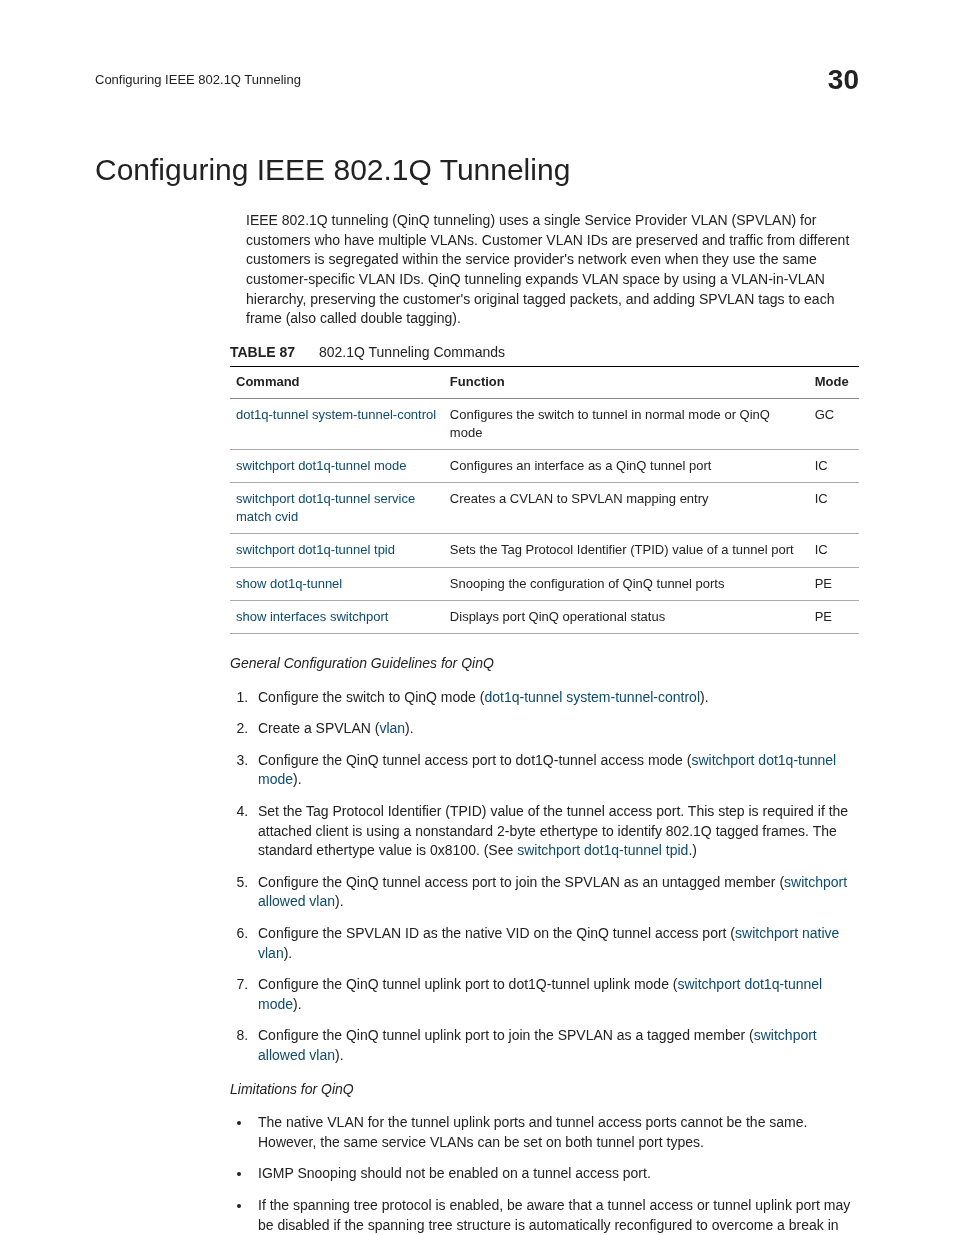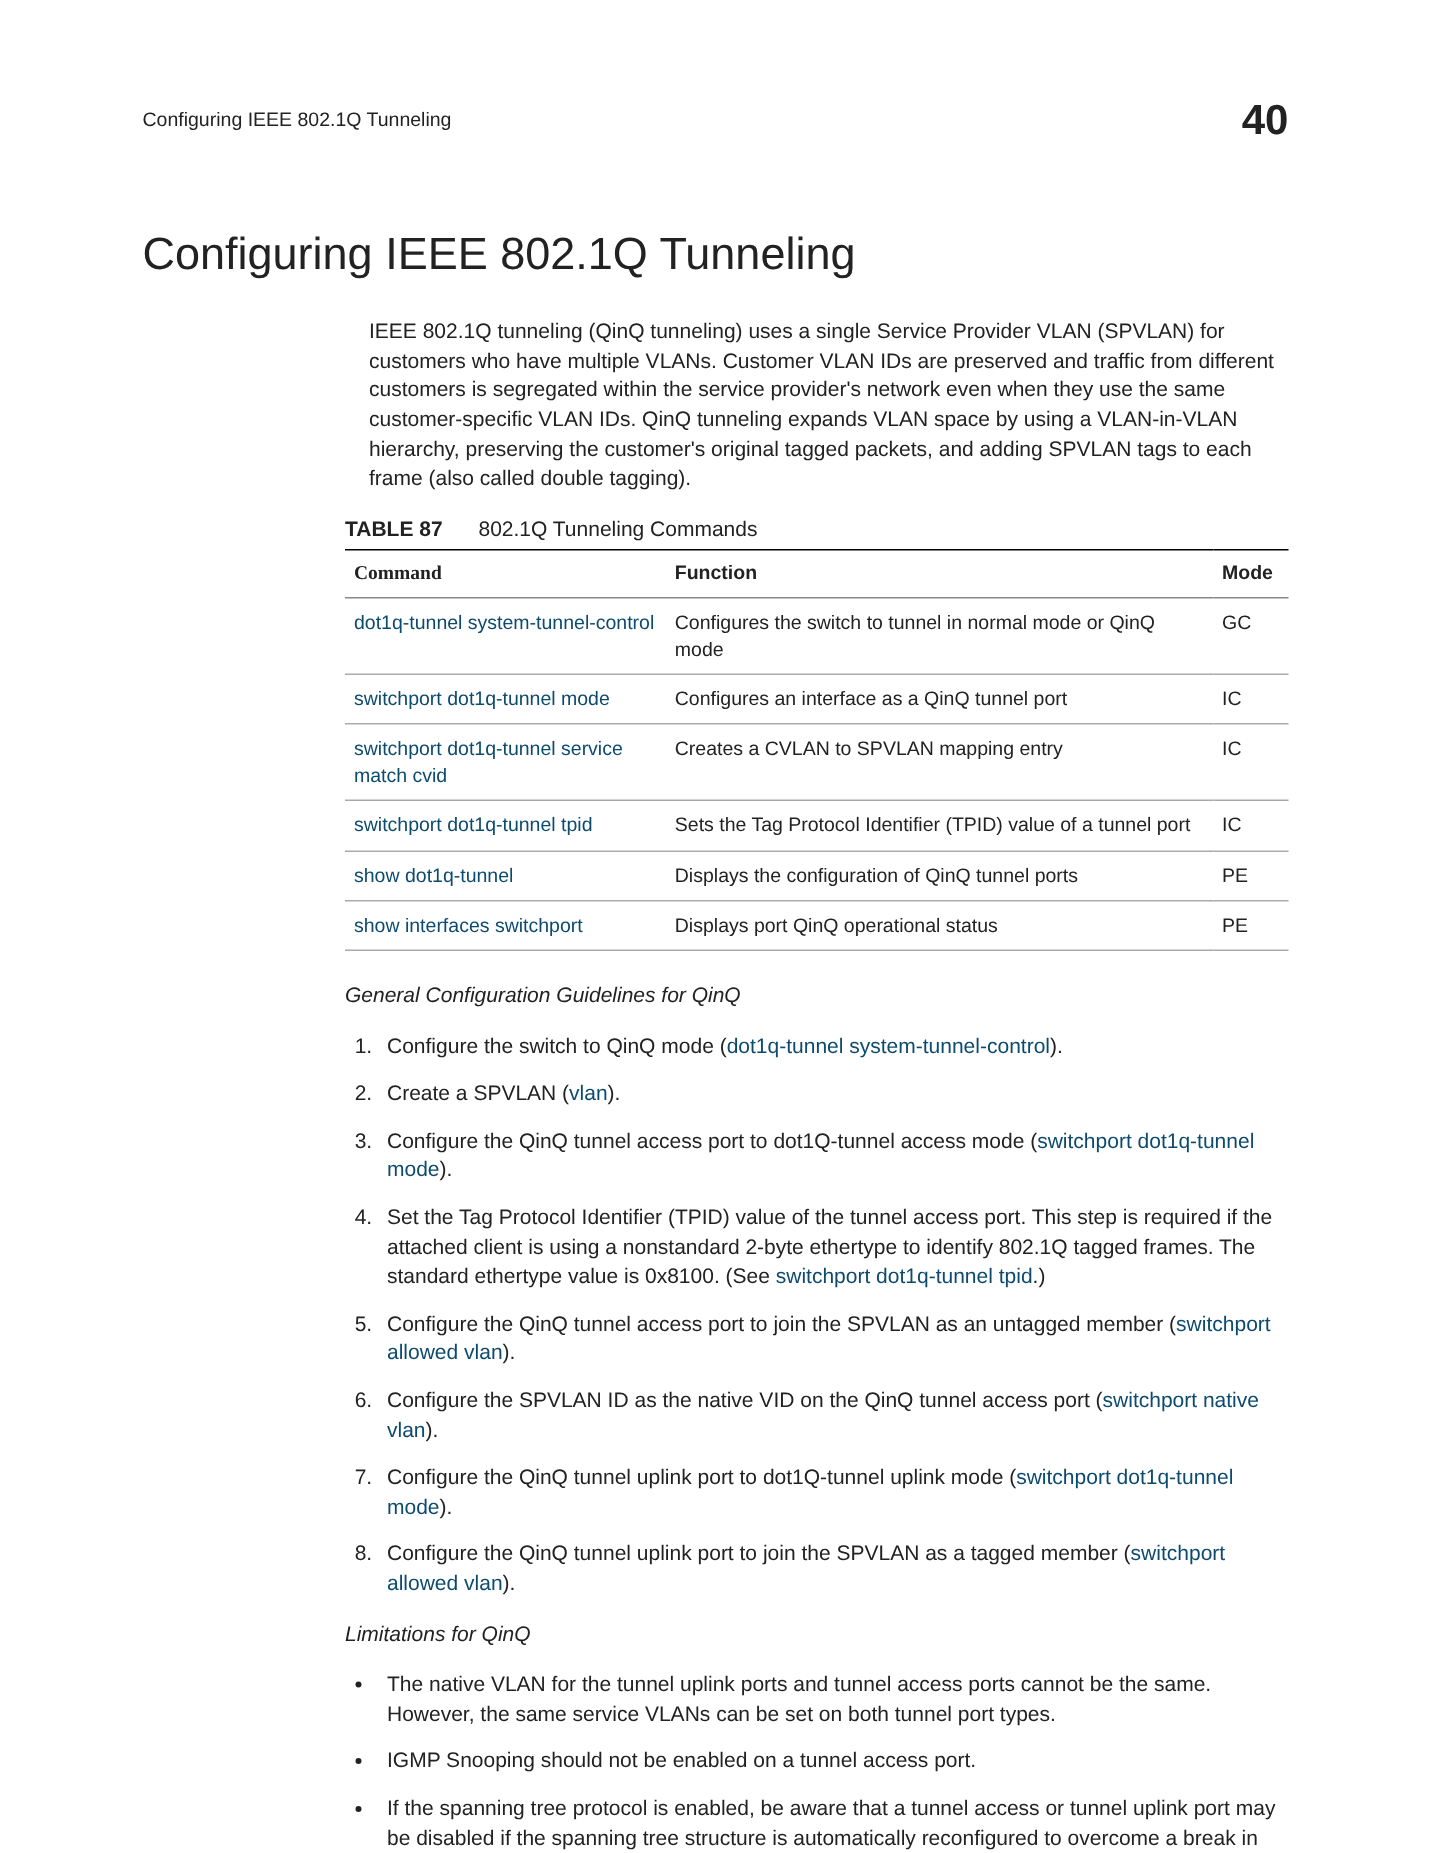--- a/index.html
+++ b/index.html
@@ -53,21 +53,21 @@
     text-align: left;
     font-family: "Arial Narrow", Arial, sans-serif;
     font-size: 13px;
     padding: 6px 6px;
   }
   td {
     padding: 7px 6px;
     vertical-align: top;
     border-bottom: 1px solid #aaa;
   }
-  .cmd-col { width: 34%; font-family: Liberation Serif, serif; }
+  .cmd-col { width: 34%; }
   .mode-col { width: 8%; }
   .link { color: #0c4a6e; }
   .subhead {
     font-style: italic;
     margin: 8px 0 14px 0;
   }
   ol.steps {
     margin: 0 0 14px 0;
     padding-left: 22px;
   }
@@ -77,21 +77,21 @@
     padding-left: 22px;
     list-style-type: disc;
   }
   ul.bullets > li { margin-bottom: 12px; padding-left: 6px; }
 </style>
 </head>
 <body>
 
 <div class="top-bar">
   <span class="running-head">Configuring IEEE 802.1Q Tunneling</span>
-  <span class="chapter-num">40</span>
+  <span class="chapter-num">30</span>
 </div>
 
 <h1>Configuring IEEE 802.1Q Tunneling</h1>
 
 <div class="body-indent">
 
   <p>IEEE 802.1Q tunneling (QinQ tunneling) uses a single Service Provider VLAN (SPVLAN) for customers who have multiple VLANs. Customer VLAN IDs are preserved and traffic from different customers is segregated within the service provider's network even when they use the same customer-specific VLAN IDs. QinQ tunneling expands VLAN space by using a VLAN-in-VLAN hierarchy, preserving the customer's original tagged packets, and adding SPVLAN tags to each frame (also called double tagging).</p>
 
   <div class="table-caption">
     <span class="tlabel">TABLE 87</span>
@@ -122,21 +122,21 @@
           <td>Creates a CVLAN to SPVLAN mapping entry</td>
           <td>IC</td>
         </tr>
         <tr>
           <td class="link">switchport dot1q-tunnel tpid</td>
           <td>Sets the Tag Protocol Identifier (TPID) value of a tunnel port</td>
           <td>IC</td>
         </tr>
         <tr>
           <td class="link">show dot1q-tunnel</td>
-          <td>Displays the configuration of QinQ tunnel ports</td>
+          <td>Snooping the configuration of QinQ tunnel ports</td>
           <td>PE</td>
         </tr>
         <tr>
           <td class="link">show interfaces switchport</td>
           <td>Displays port QinQ operational status</td>
           <td>PE</td>
         </tr>
       </tbody>
   </table>
 

